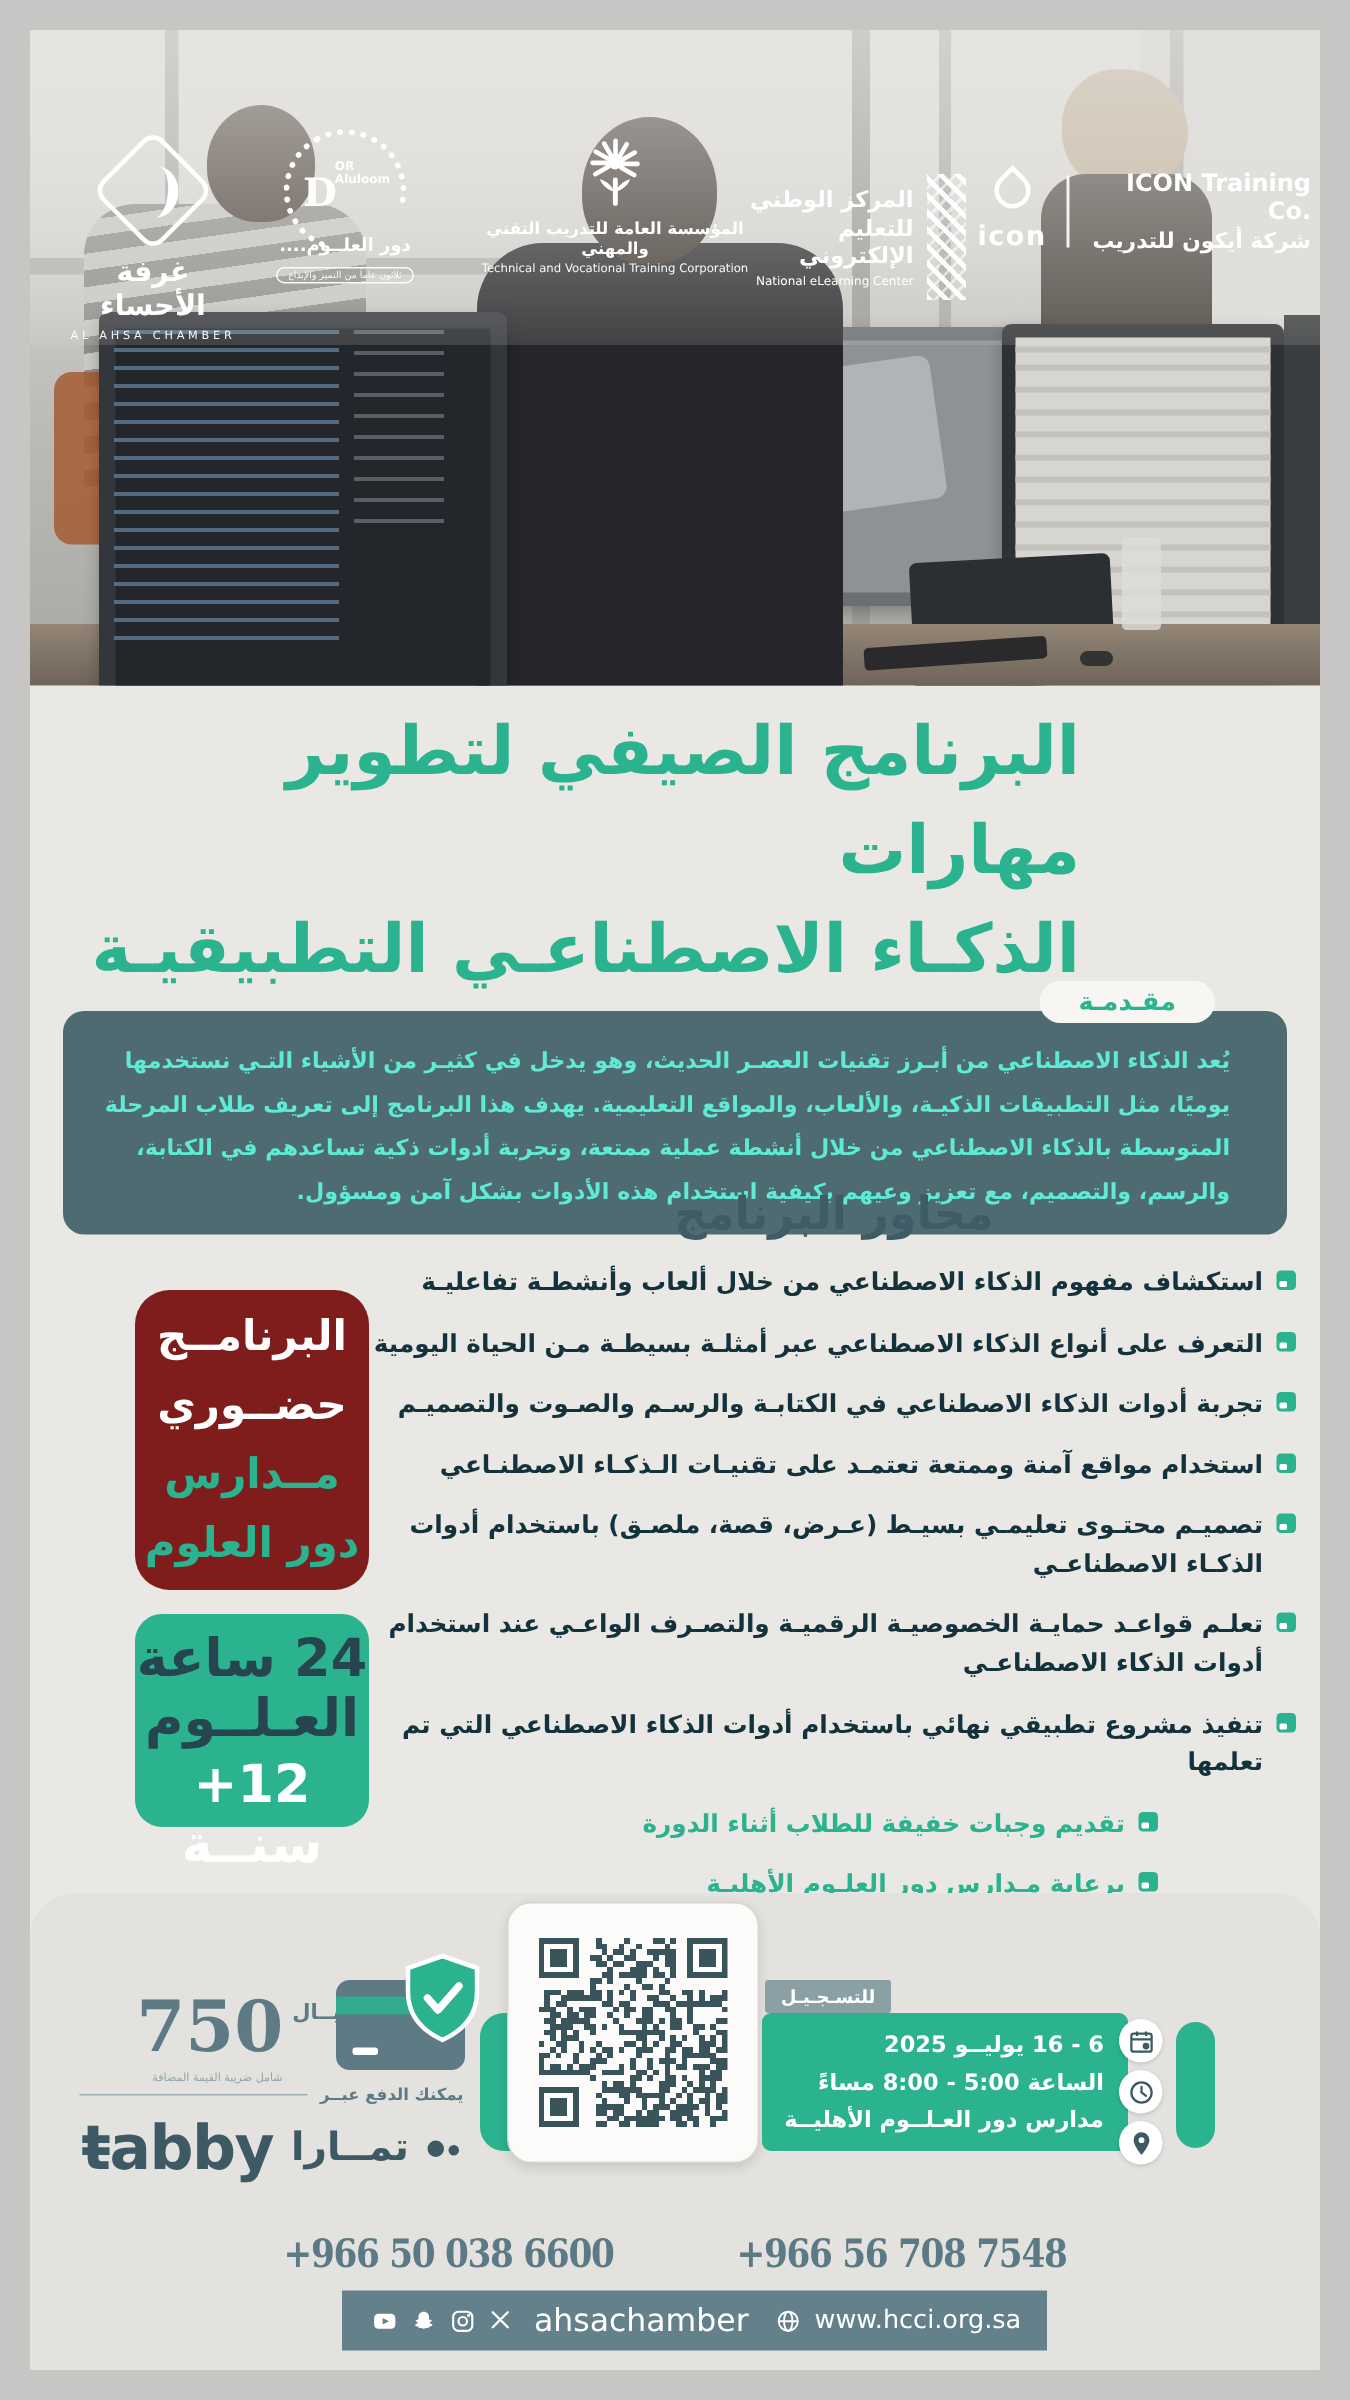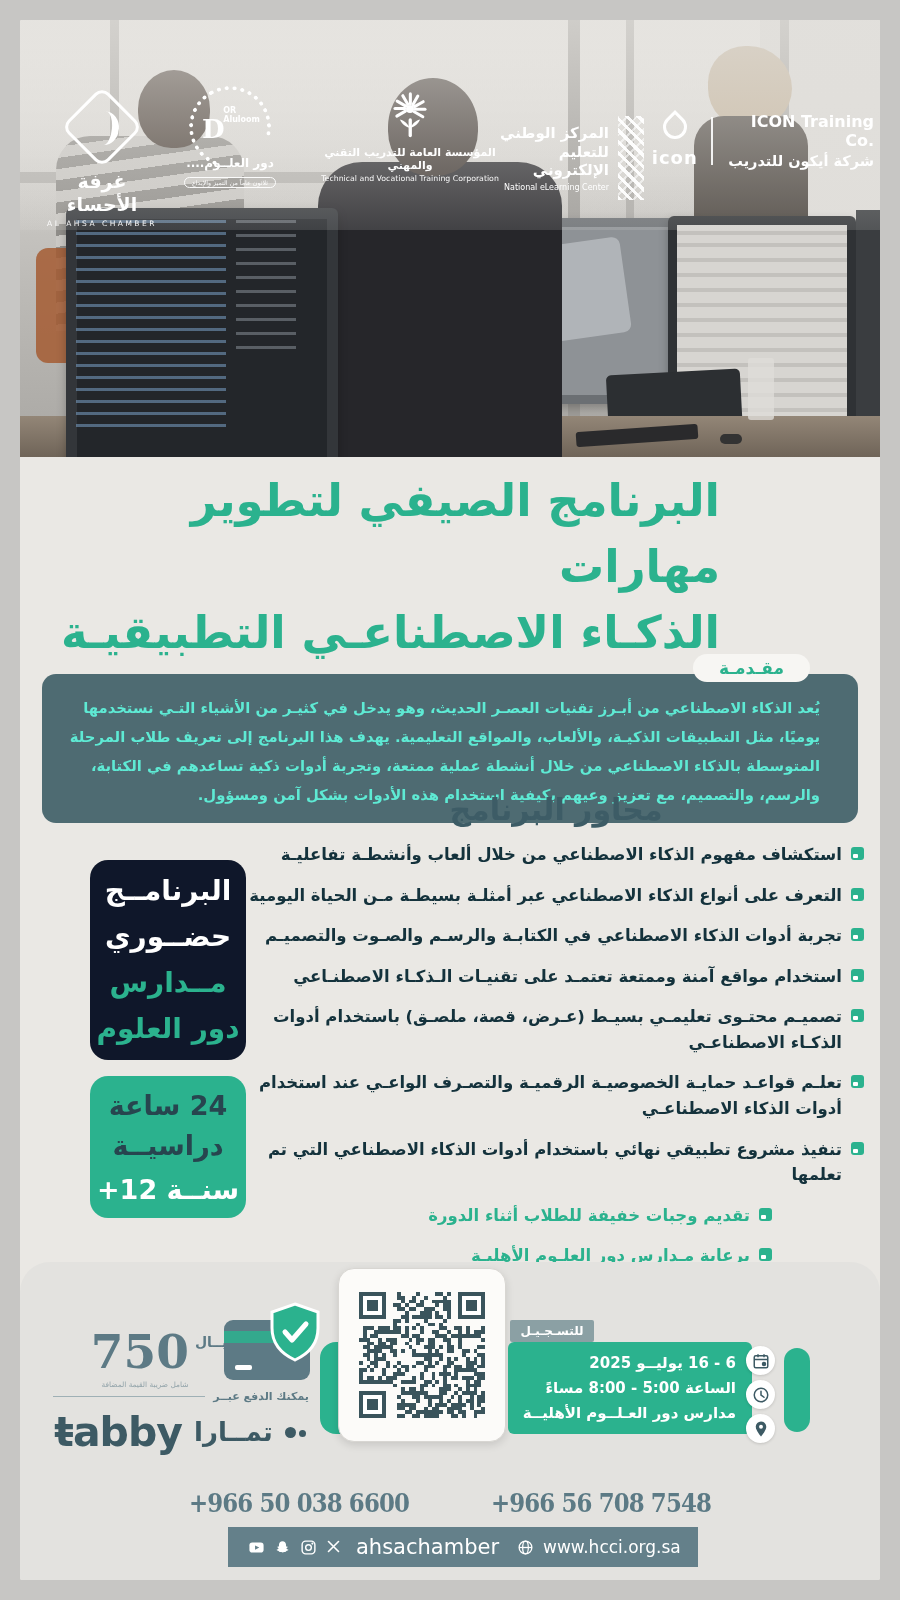--- a/index.html
+++ b/index.html
@@ -100,23 +100,23 @@
   .axes-list{position:absolute;left:228px;top:822px;width:616px;direction:rtl;display:flex;flex-direction:column;gap:15px;
       color:#14323c;font-size:16.5px;font-weight:700;line-height:1.55;}
   .axes-list .item{display:flex;align-items:flex-start;}
   .axes-list .sq{flex:0 0 13px;width:13px;height:13px;background:#2bb28e;border-radius:3px;margin-left:9px;margin-top:5px;position:relative;}
   .axes-list .sq::after{content:"";position:absolute;left:2px;bottom:2px;width:5px;height:4px;background:#fff;border-radius:1px;}
   .axes-list .accent{color:#2bb28e;}
   .axes-list .ind{margin-right:92px;}
 
   
   .badge{position:absolute;left:70px;width:156px;border-radius:18px;text-align:center;direction:rtl;font-weight:800;}
-  .badge-att{top:840px;height:200px;background:#0f172a;color:#fff;font-size:28px;line-height:46px;padding-top:8px;box-sizing:border-box;}
+  .badge-att{top:840px;height:200px;background:#7f1d1d;color:#fff;font-size:28px;line-height:46px;padding-top:8px;box-sizing:border-box;border-radius:23px;}
   .badge-att .teal{color:#2bb28e;}
-  .badge-dur{top:1056px;height:142px;background:#2bb28e;color:#27454f;font-size:27px;line-height:40px;padding-top:10px;box-sizing:border-box;}
+  .badge-dur{top:1056px;height:142px;background:#2bb28e;color:#27454f;font-size:35px;line-height:40px;padding-top:10px;box-sizing:border-box;}
   .badge-dur .white{color:#fff;direction:ltr;display:block;margin-top:4px;}
 
   
   .panel{position:absolute;left:0;top:1242px;width:860px;height:318px;background:#e3e2df;border-radius:30px 30px 0 0;}
   .price-750{position:absolute;left:58px;top:1308px;width:170px;display:flex;align-items:flex-start;justify-content:center;gap:6px;color:#5d7a85;}
   .price-num{font-family:"DejaVu Serif",serif;font-size:47px;font-weight:700;line-height:1;}
   .price-cur{font-size:14px;font-weight:800;margin-top:6px;direction:rtl;}
   .vat-note{position:absolute;left:50px;top:1360px;width:150px;text-align:center;color:#93a4aa;font-size:7.4px;letter-spacing:.6px;direction:rtl;}
   .pay-row{position:absolute;left:33px;top:1370px;width:256px;display:flex;align-items:center;gap:8px;}
   .pay-line{flex:1;height:1px;background:#9fb0b5;}
@@ -306,21 +306,21 @@
   </div>
 
   <div class="badge badge-att">
     <span>البرنامــج</span><br>
     <span>حضــوري</span><br>
     <span class="teal">مــدارس</span><br>
     <span class="teal">دور العلوم</span>
   </div>
   <div class="badge badge-dur">
     <span>24 ساعة</span><br>
-    <span>دراسيــة</span>
+    <span>العـلــوم</span>
     <span class="white">+12 سنــة</span>
   </div>
 
   <div class="panel"></div>
 
   <div class="price-750">
     <span class="price-num">750</span>
     <span class="price-cur">ريــال</span>
   </div>
   <div class="vat-note">شامل ضريبة القيمة المضافة</div>

